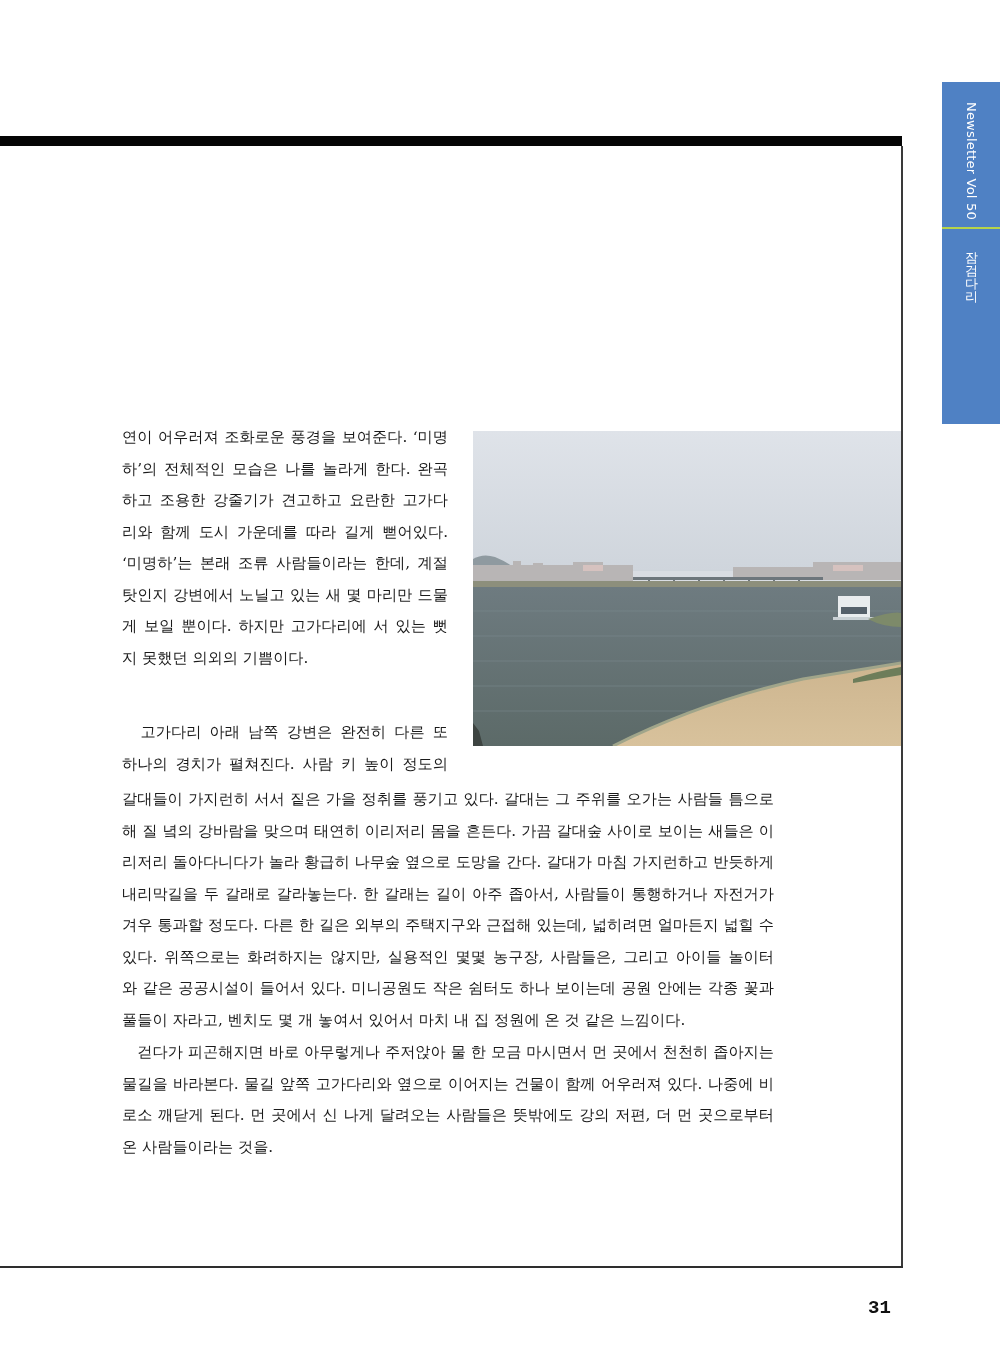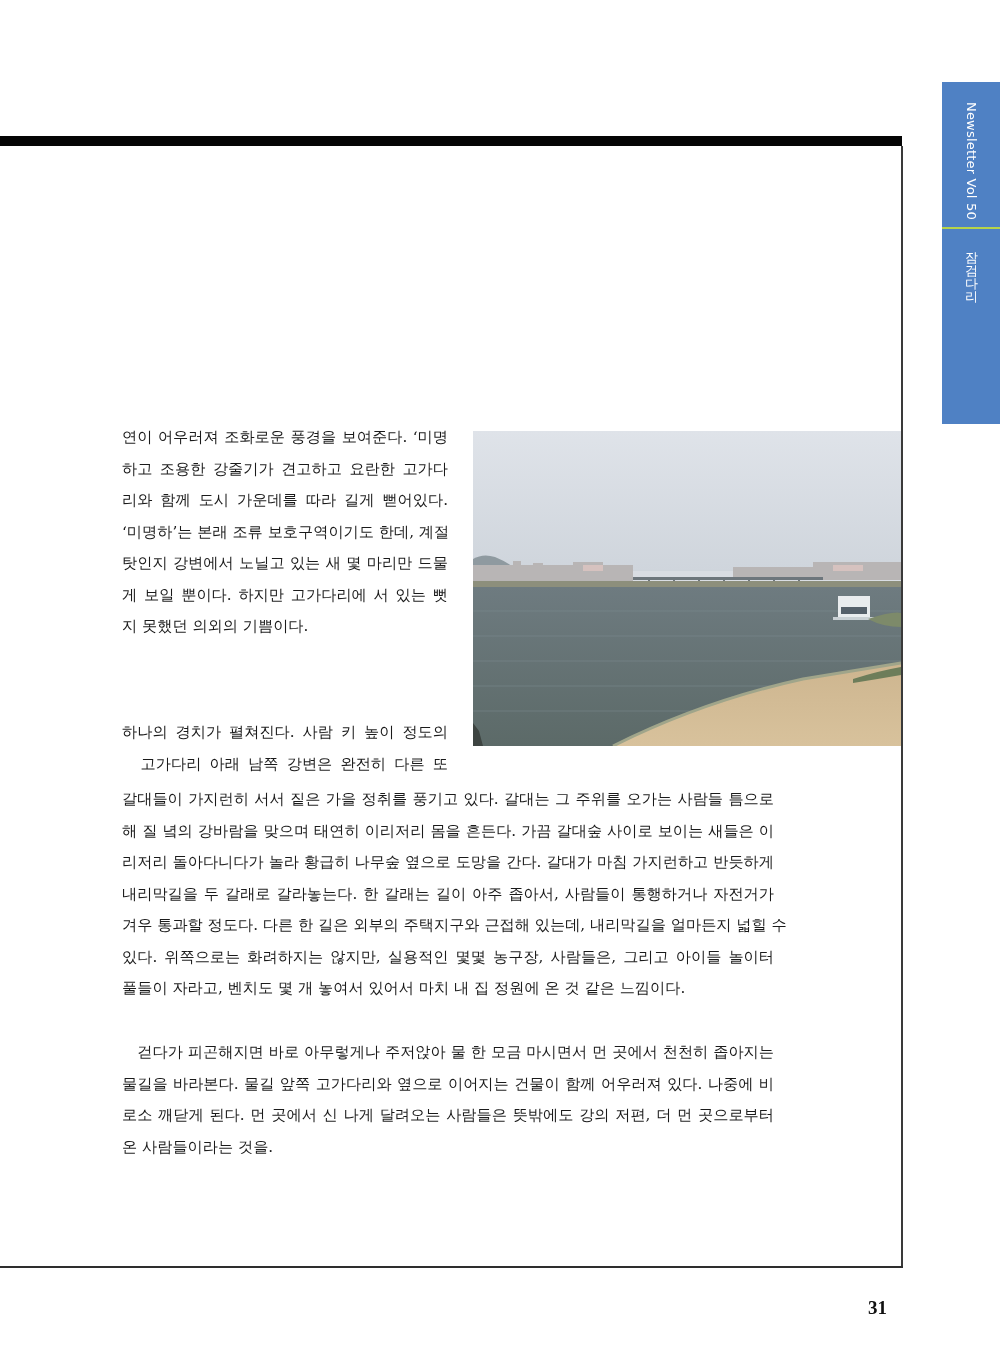--- a/index.html
+++ b/index.html
@@ -112,21 +112,21 @@
       text-align-last: left;
     }
     .narrow { width: 326px; }
     .wide { width: 652px; }
 
     .page-number {
       position: absolute;
       left: 868px;
       top: 1297px;
       width: 40px;
-      font-family: Liberation Serif, serif;
+      font-family: Liberation Mono, monospace;
       font-weight: bold;
       font-size: 19px;
       color: #111111;
       text-align: left;
     }
   </style>
 </head>
 <body>
 
 <div class="side-tab">
@@ -202,39 +202,41 @@
     <path d="M140 315 Q230 270 330 248 Q380 240 428 232 L428 315 Z" fill="url(#sand)"></path>
     <path d="M140 315 Q230 270 330 248 Q380 240 428 232" fill="none" stroke="#a0a58a" stroke-width="3"></path>
     <path d="M380 248 Q405 240 428 236 L428 244 Q405 248 380 252 Z" fill="#6d7d5a"></path>
 
     <path d="M0 292 L6 300 L10 315 L0 315 Z" fill="#3d4441"></path>
   </svg>
 </div>
 
 <div class="para narrow" style="top:422px;">
   <span class="line">연이 어우러져 조화로운 풍경을 보여준다. ‘미명</span>
+  <span class="line">하’의 전체적인 모습은 나를 놀라게 한다. 완곡</span>
   <span class="line">하고 조용한 강줄기가 견고하고 요란한 고가다</span>
   <span class="line">리와 함께 도시 가운데를 따라 길게 뻗어있다.</span>
-  <span class="line">‘미명하’는 본래 조류 보호구역이기도 한데, 계절</span>
+  <span class="line">‘미명하’는 본래 조류 사람들이라는 한데, 계절</span>
   <span class="line">탓인지 강변에서 노닐고 있는 새 몇 마리만 드물</span>
   <span class="line">게 보일 뿐이다. 하지만 고가다리에 서 있는 뻣</span>
   <span class="line last">지 못했던 의외의 기쁨이다.</span>
 </div>
 
 <div class="para narrow" style="top:717px;">
+  <span class="line">　고가다리 아래 남쪽 강변은 완전히 다른 또</span>
   <span class="line">하나의 경치가 펼쳐진다. 사람 키 높이 정도의</span>
-  <span class="line">　고가다리 아래 남쪽 강변은 완전히 다른 또</span>
 </div>
 <div class="para wide" style="top:784px;">
   <span class="line">갈대들이 가지런히 서서 짙은 가을 정취를 풍기고 있다. 갈대는 그 주위를 오가는 사람들 틈으로</span>
   <span class="line">해 질 녘의 강바람을 맞으며 태연히 이리저리 몸을 흔든다. 가끔 갈대숲 사이로 보이는 새들은 이</span>
   <span class="line">리저리 돌아다니다가 놀라 황급히 나무숲 옆으로 도망을 간다. 갈대가 마침 가지런하고 반듯하게</span>
   <span class="line">내리막길을 두 갈래로 갈라놓는다. 한 갈래는 길이 아주 좁아서, 사람들이 통행하거나 자전거가</span>
-  <span class="line">겨우 통과할 정도다. 다른 한 길은 외부의 주택지구와 근접해 있는데, 내리막길을 얼마든지 넓힐 수</span>
+  <span class="line">겨우 통과할 정도다. 다른 한 길은 외부의 주택지구와 근접해 있는데, 넓히려면 얼마든지 넓힐 수</span>
   <span class="line">있다. 위쪽으로는 화려하지는 않지만, 실용적인 몇몇 농구장, 사람들은, 그리고 아이들 놀이터</span>
+  <span class="line">와 같은 공공시설이 들어서 있다. 미니공원도 작은 쉼터도 하나 보이는데 공원 안에는 각종 꽃과</span>
   <span class="line last">풀들이 자라고, 벤치도 몇 개 놓여서 있어서 마치 내 집 정원에 온 것 같은 느낌이다.</span>
 </div>
 
 <div class="para wide" style="top:1037px;">
   <span class="line">　걷다가 피곤해지면 바로 아무렇게나 주저앉아 물 한 모금 마시면서 먼 곳에서 천천히 좁아지는</span>
   <span class="line">물길을 바라본다. 물길 앞쪽 고가다리와 옆으로 이어지는 건물이 함께 어우러져 있다. 나중에 비</span>
   <span class="line">로소 깨닫게 된다. 먼 곳에서 신 나게 달려오는 사람들은 뜻밖에도 강의 저편, 더 먼 곳으로부터</span>
   <span class="line last">온 사람들이라는 것을.</span>
 </div>
 

